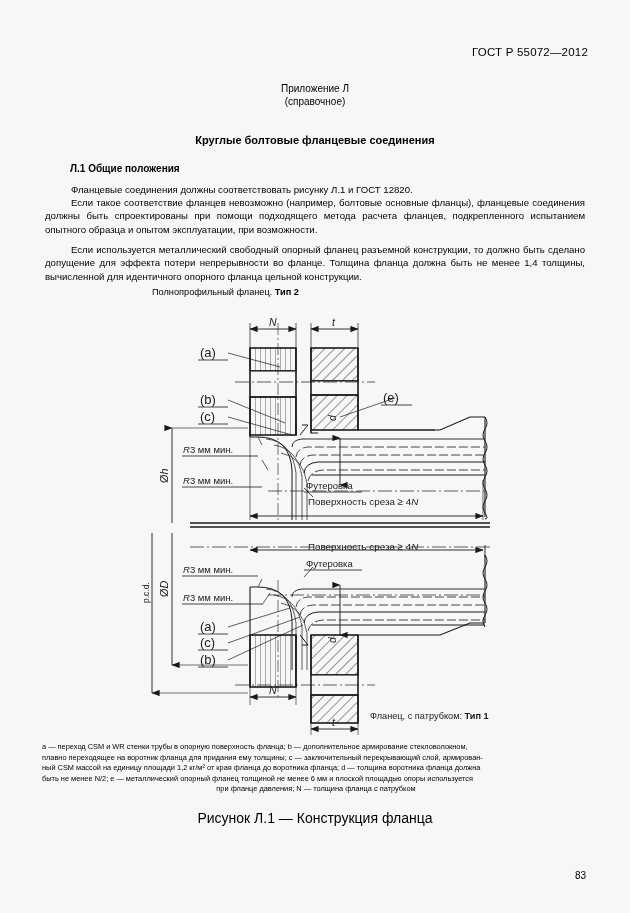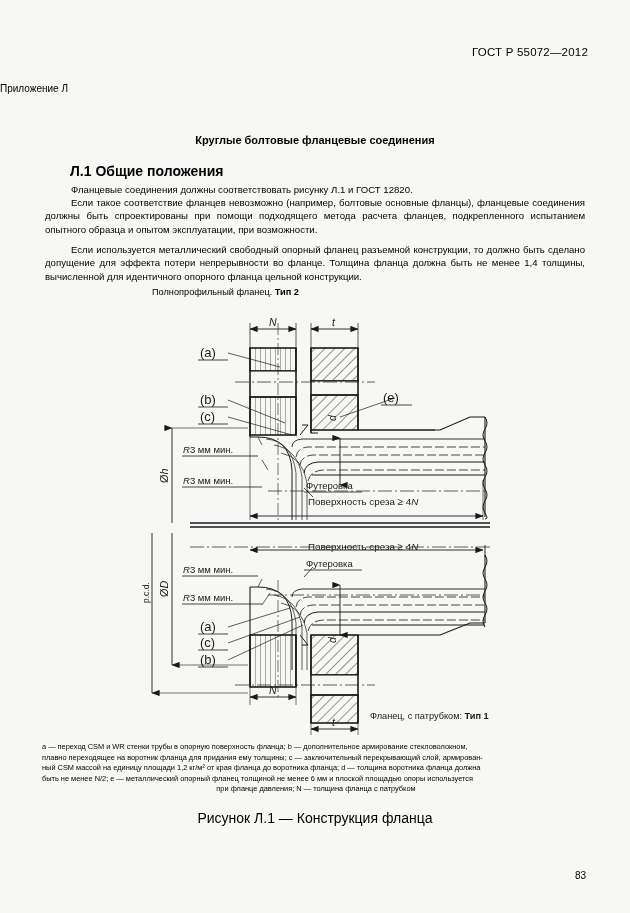--- a/index.html
+++ b/index.html
@@ -25,38 +25,38 @@
     font-size: 11.5px;
     font-weight: normal;
     letter-spacing: 0.2px;
     white-space: nowrap;
   }
   .annex-block {
     position: absolute;
     top: 82px;
     left: 0;
     width: 630px;
-    text-align: left;
+    text-align: center;
     font-size: 10px;
     line-height: 13px;
   }
   .doc-title {
     position: absolute;
     top: 134px;
     left: 0;
     width: 630px;
     text-align: center;
     font-size: 11px;
     font-weight: bold;
   }
   .section-heading {
     position: absolute;
     top: 163px;
     left: 70px;
-    font-size: 14px;
+    font-size: 10px;
     font-weight: bold;
   }
   .body-text {
     position: absolute;
     left: 45px;
     width: 540px;
     font-size: 9.6px;
     line-height: 13.4px;
     text-align: justify;
   }
@@ -116,20 +116,21 @@
 </style>
 </head>
 <body>
 
 <div class="page">
 
   <div class="std-header">ГОСТ Р 55072—2012</div>
 
   <div class="annex-block">
     <div>Приложение Л</div>
+    <div>(справочное)</div>
   </div>
 
   <div class="doc-title">Круглые болтовые фланцевые соединения</div>
 
   <div class="section-heading">Л.1 Общие положения</div>
 
   <div class="body-text p1">
     <p>Фланцевые соединения должны соответствовать рисунку Л.1 и ГОСТ 12820.</p>
   </div>
   <div class="body-text p2">

